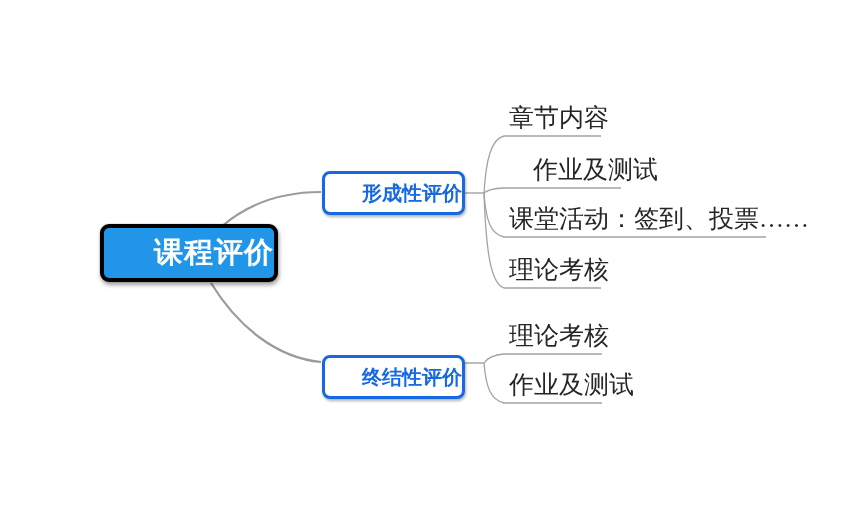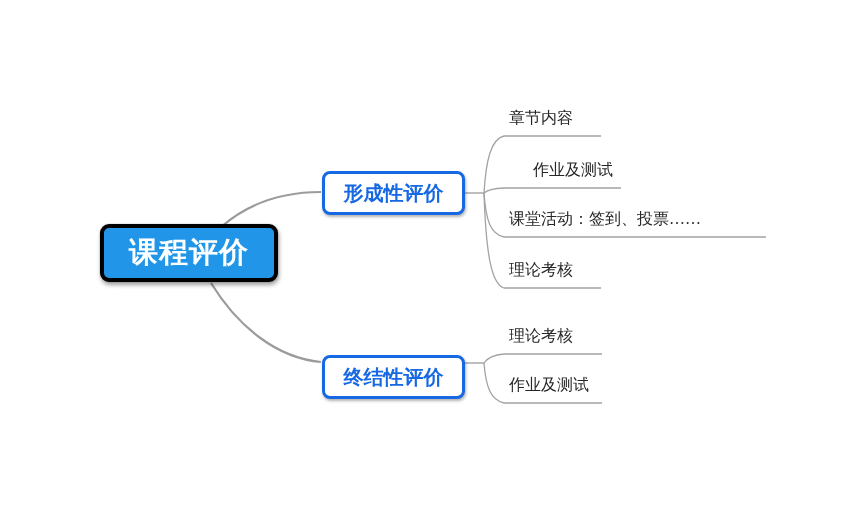--- a/index.html
+++ b/index.html
@@ -2,39 +2,39 @@
 <html style="--root-fill: #2196e8; --branch-blue: #1668e3;"><head>
 <meta charset="utf-8">
 <style>
   html,body{margin:0;padding:0;}
   body{
     width:865px;height:506px;background:#ffffff;overflow:hidden;position:relative;
     font-family:"Liberation Serif","DejaVu Serif",serif;
   }
   .stage{position:absolute;left:0;top:0;width:865px;height:506px;}
   svg.links{position:absolute;left:0;top:0;z-index:1;}
-  .node{position:absolute;z-index:2;display:flex;align-items:center;justify-content:center;box-sizing:border-box;cursor:default;}
+  .node{position:absolute;z-index:2;display:flex;align-items:center;justify-content:flex-end;box-sizing:border-box;cursor:default;}
   .root-node{
     left:100px;top:224px;width:178px;height:58px;
     background:var(--root-fill,#2196e8);
     border:4px solid #000000;border-radius:9px;
     box-shadow:1px 3px 4px rgba(0,0,0,0.38), 0 0 0 1px rgba(0,0,0,0.06);
     color:#ffffff;font-size:29px;font-weight:700;letter-spacing:1px;
   }
   .branch-node{
     width:143px;height:44px;background:#ffffff;
     border:3px solid var(--branch-blue,#1668e3);border-radius:8px;
     box-shadow:1px 2px 3px rgba(0,0,0,0.30);
     color:var(--branch-blue,#1668e3);font-size:20px;font-weight:700;
   }
   .branch-1{left:322px;top:171px;}
   .branch-2{left:322px;top:355px;}
   .leaf{
     position:absolute;z-index:2;left:509px;height:24px;line-height:24px;
-    color:#262626;font-size:16px;white-space:nowrap;cursor:default;
+    color:#262626;font-size:25px;white-space:nowrap;cursor:default;
   }
   .leaf-1{top:106px;}
   .leaf-2{top:158px;margin-left:24px;}
   .leaf-3{top:207px;}
   .leaf-4{top:258px;}
   .leaf-5{top:324px;font-family:Liberation Serif, serif;}
   .leaf-6{top:373px;}
 </style>
 </head>
 <body>

